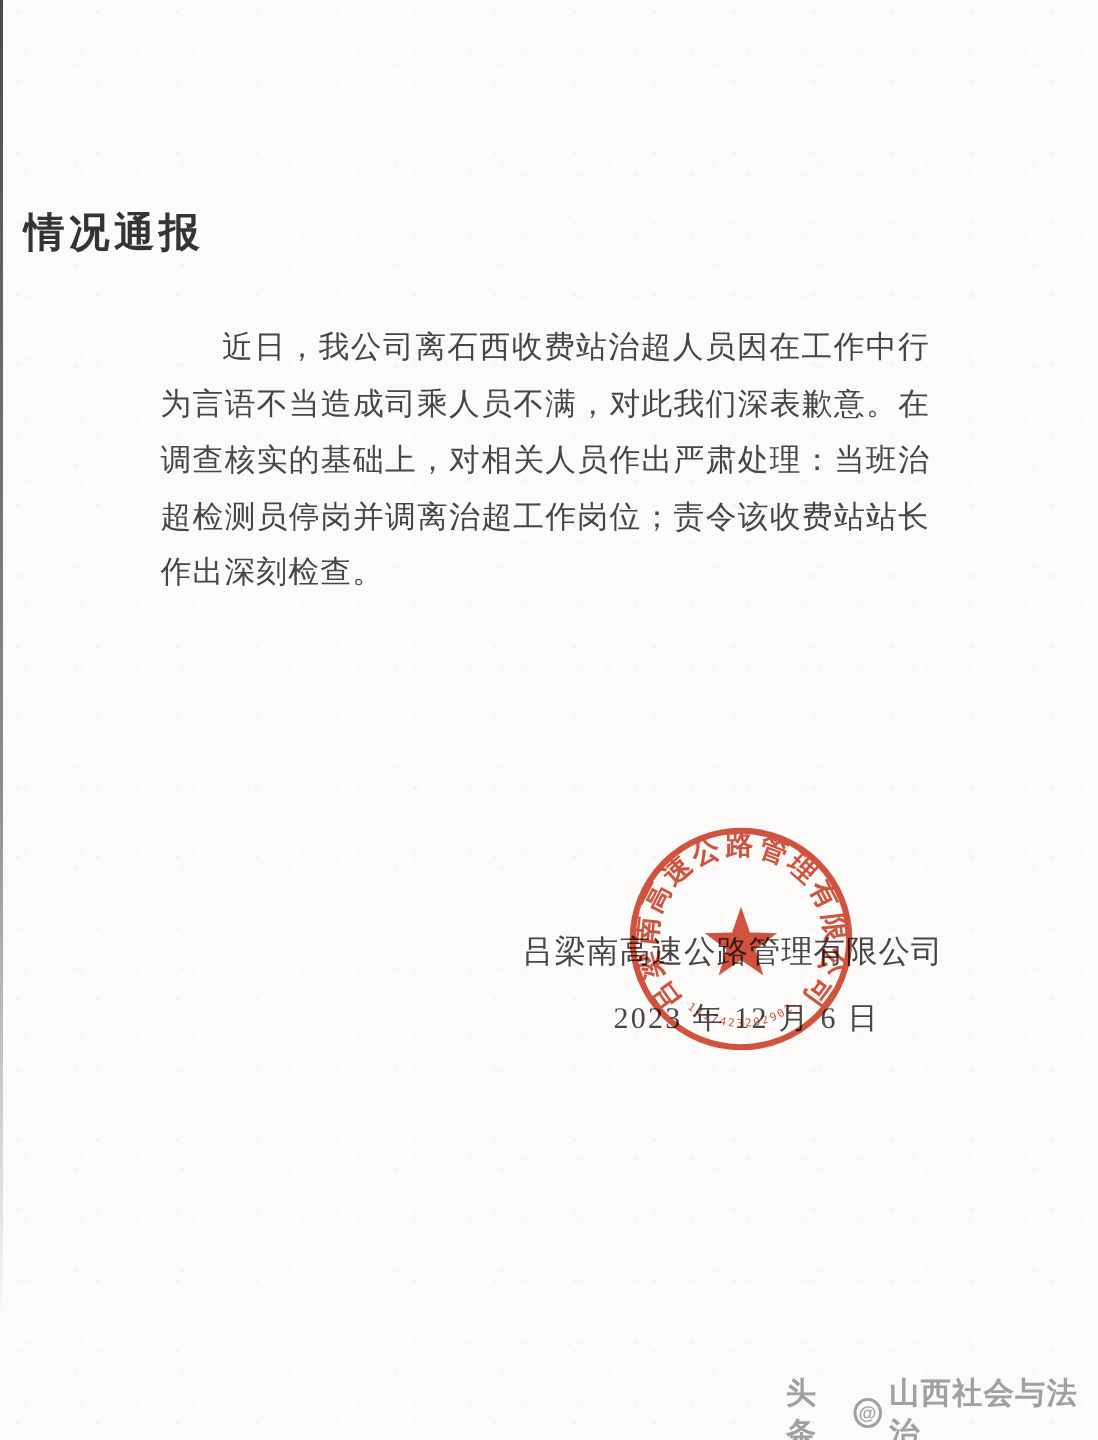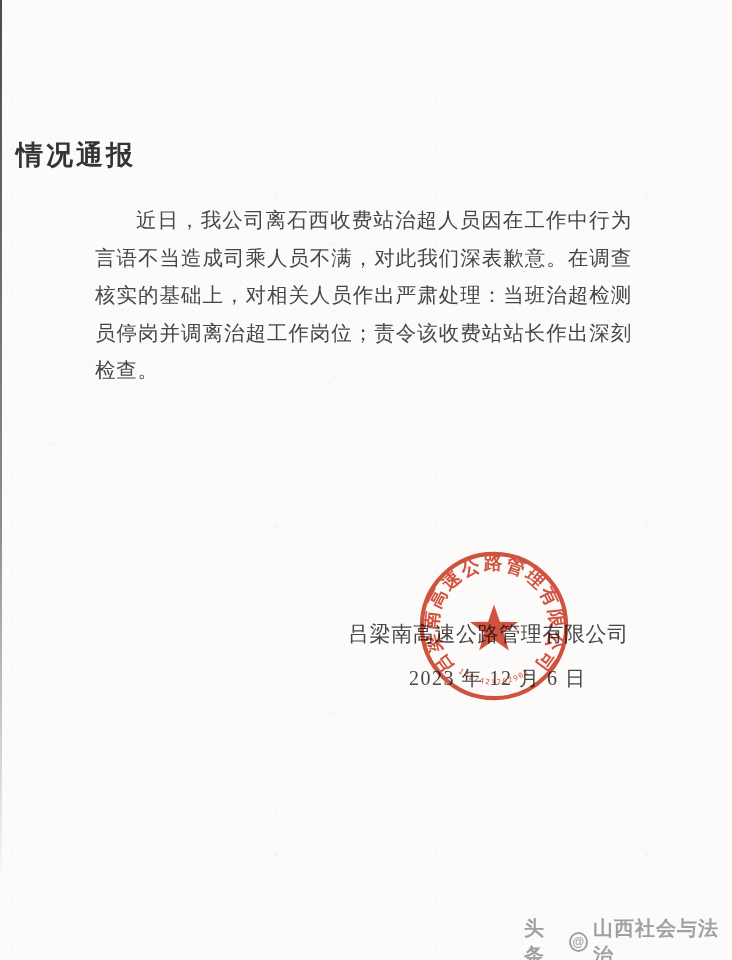--- a/index.html
+++ b/index.html
@@ -24,21 +24,21 @@
   .title {
     position:absolute; top:121px; left:0; width:100%; margin:16px;
     text-align:left; font-size:27px; font-weight:bold; color:#343434;
     letter-spacing:3px;
   }
   .body {
     position:absolute; left:95px; top:202px; width:537px;
     font-size:20.5px; line-height:37.6px; color:#474645;
     text-align:justify; letter-spacing:0.8px;
   }
-  .body p { margin:0; text-indent:2em; }
+  .body p { margin:12px; text-indent:2em; }
   .signature {
     position:absolute; left:348px; top:620px;
     font-size:21px; color:#474645; letter-spacing:0.6px;
   }
   .date {
     position:absolute; left:409px; top:665px;
     font-size:20px; color:#474645; letter-spacing:1.5px;
   }
   .seal {
     position:absolute; left:416px; top:548px; width:156px; height:156px;

